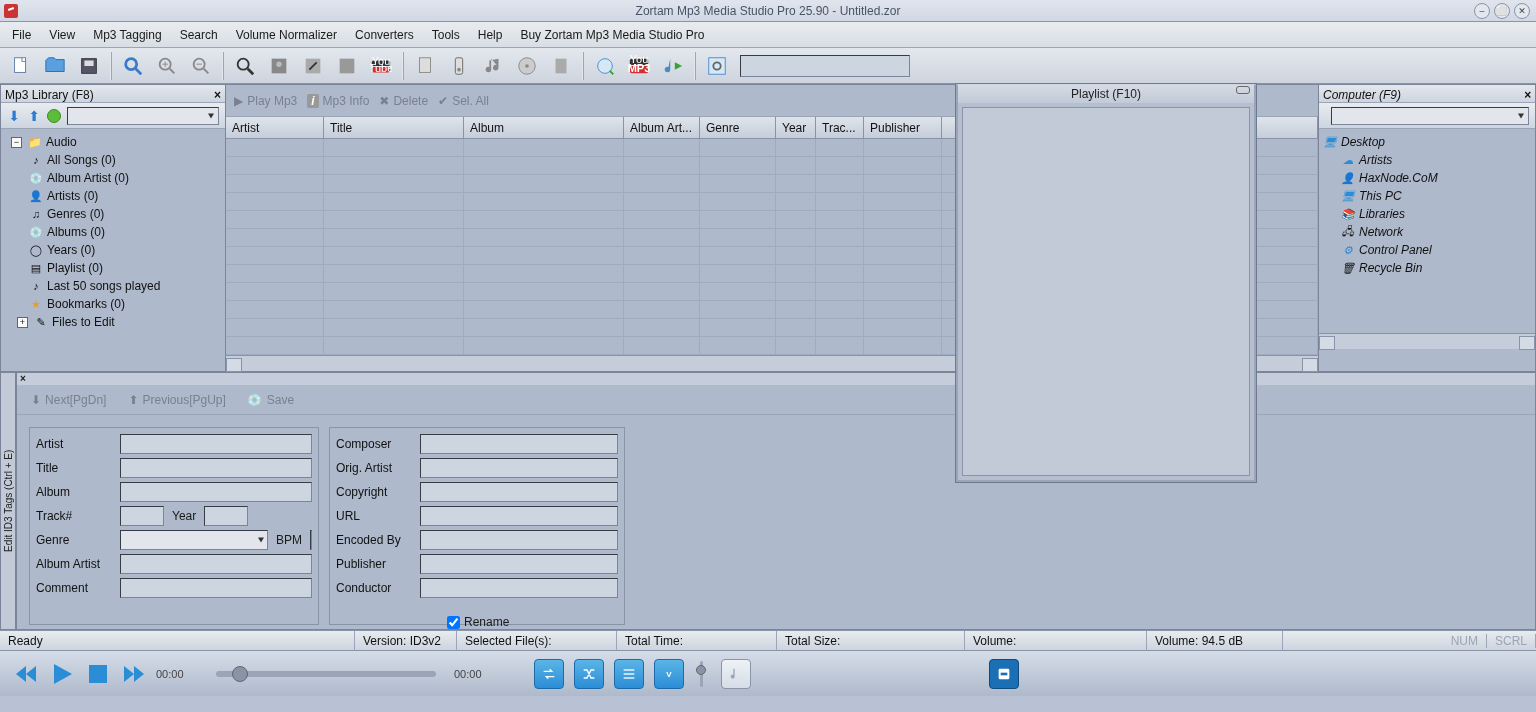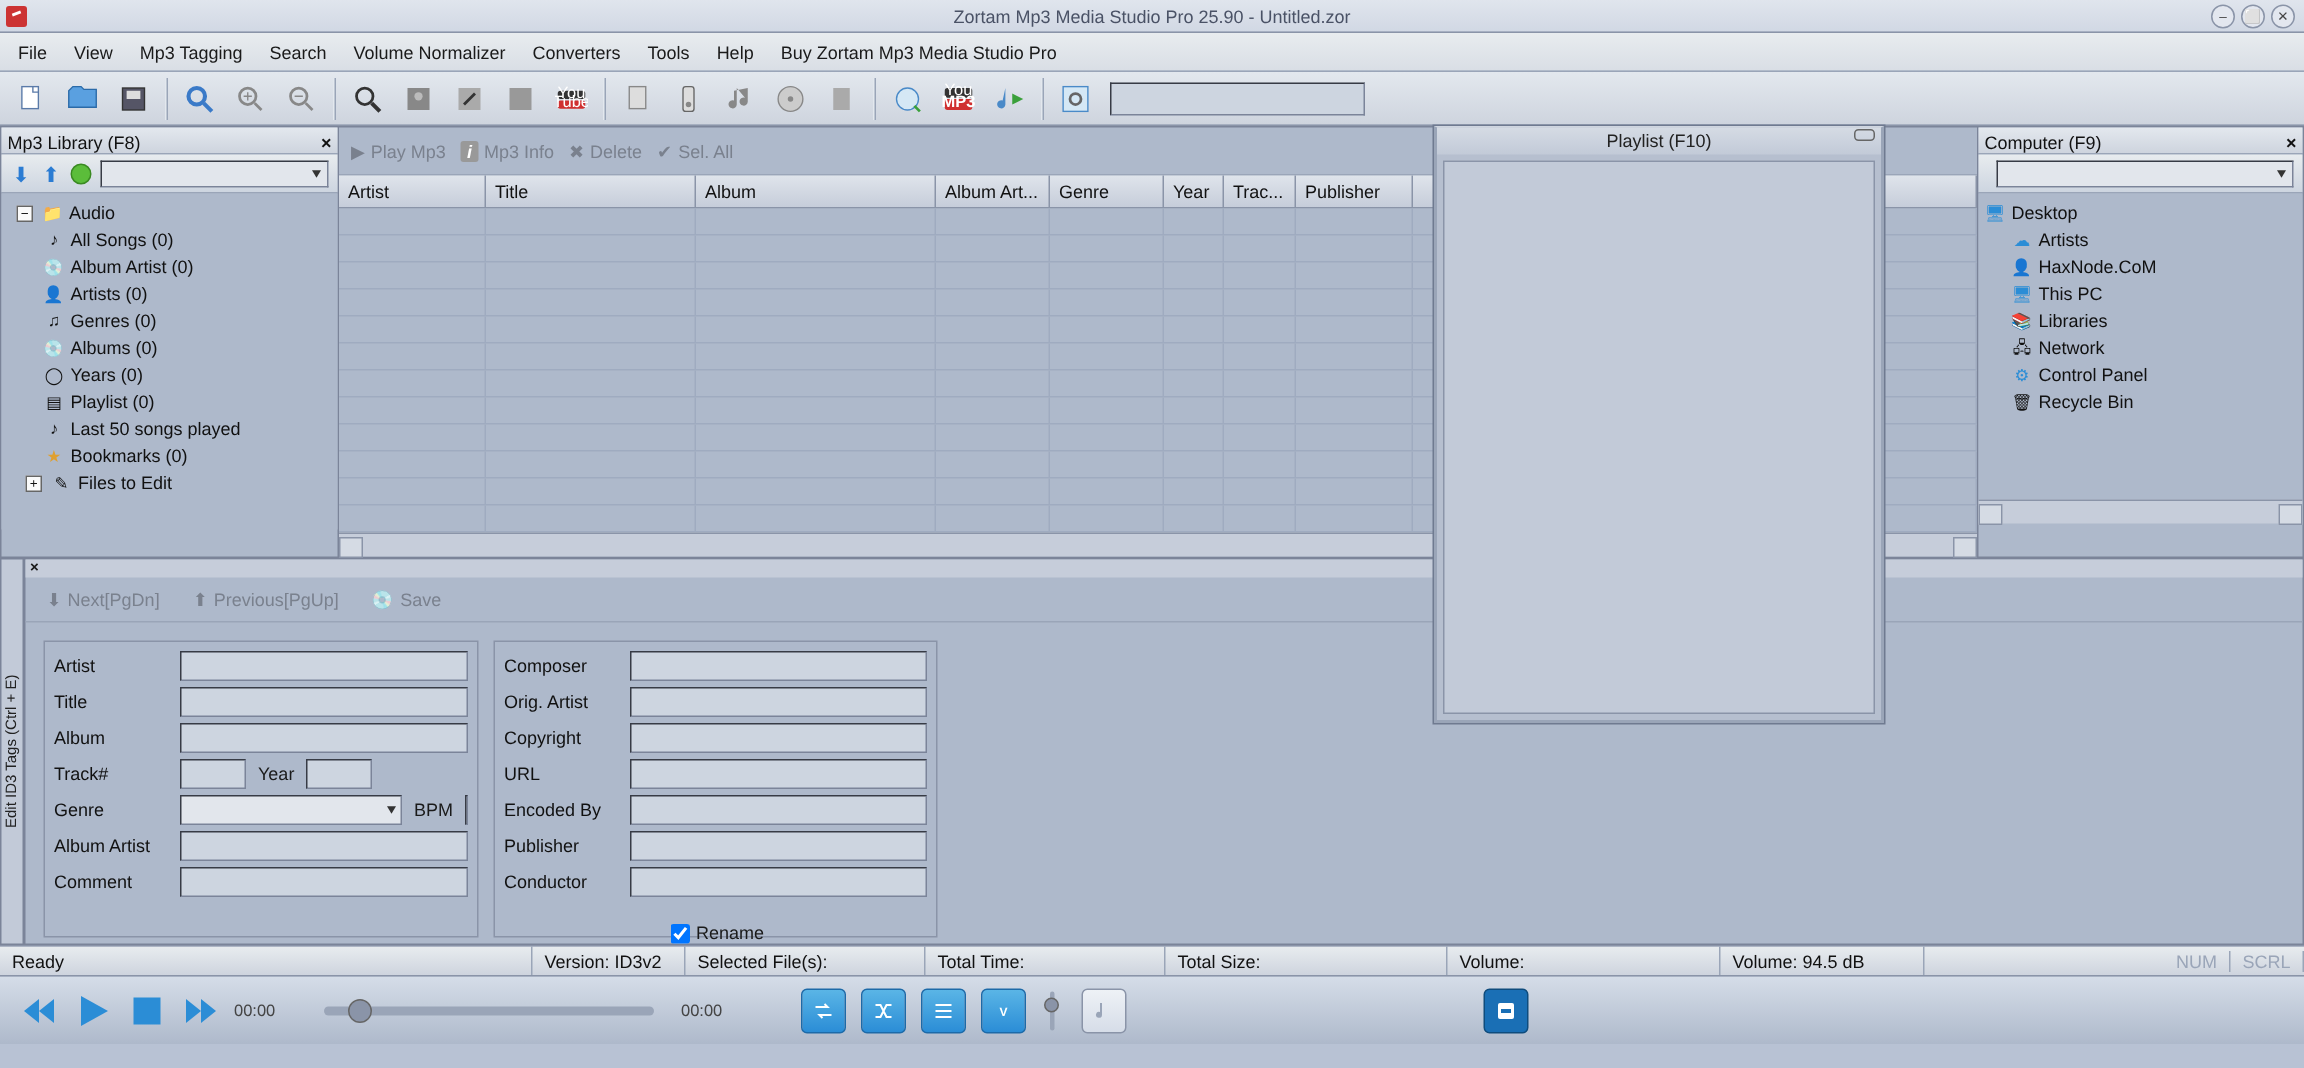--- a/index.html
+++ b/index.html
@@ -37,21 +37,21 @@
 .center-toolbar { height:32px; display:flex; align-items:center; gap:10px; padding:0 8px; border-bottom:1px solid #9aa5b8; }
 .center-toolbar .cbtn { display:flex; align-items:center; gap:4px; color:#7a818e; }
 .grid-header { height:22px; background:linear-gradient(#dfe4eb,#c6cdda); display:flex; border-bottom:1px solid #8a94a8; }
 .grid-header .col { border-right:1px solid #8a94a8; padding:0 6px; display:flex; align-items:center; color:#111; font-size:12px; overflow:hidden; white-space:nowrap; text-overflow:ellipsis; }
 .grid-body { flex:1; background:#aeb9cb; position:relative; }
 .grid-body .row-line { height:18px; border-bottom:1px solid #9fabc0; display:flex; }
 .grid-body .row-line .cell { border-right:1px solid #9fabc0; }
 .hscroll { height:16px; background:#c6cdda; border-top:1px solid #8a94a8; position:relative; }
 .hscroll:before, .hscroll:after { content:""; position:absolute; top:2px; width:14px; height:12px; background:#d5dbe4; border:1px solid #8a94a8; }
 .hscroll:before{left:0;} .hscroll:after{right:0;}
-.computer { width:218px; flex-shrink:0; }
+.computer { width:218px; flex-shrink:0;font-style:italic; }
 .comp-toolbar { height:26px; background:linear-gradient(#e8ecef,#cdd5e0); border-bottom:1px solid #9aa5b8; display:flex; align-items:center; gap:6px; padding:0 6px; }
 .comp-toolbar .dropdown { flex:1; height:18px; border:1px inset #7b8499; background:#e2e6ec; position:relative; }
 .comp-tree { padding:4px 0; background:#aeb9cb; height:204px; }
 .editor-wrap { display:flex; height:258px; }
 .editor-tab { width:16px; background:#c2cad8; border:1px solid #7b8499; writing-mode:vertical-rl; transform:rotate(180deg); display:flex; align-items:center; justify-content:center; font-size:10px; color:#222; }
 .editor { flex:1; background:#aeb9cb; border:1px solid #7b8499; display:flex; flex-direction:column; }
 .editor-close-row { height:12px; background:#c6cdda; display:flex; }
 .editor-close-row .close-x { font-weight:bold; font-size:10px; padding:0 3px; }
 .editor-toolbar { height:30px; display:flex; align-items:center; gap:22px; padding:0 14px; border-bottom:1px solid #9aa5b8; }
 .editor-toolbar .ebtn { display:flex; align-items:center; gap:4px; color:#7a818e; }

